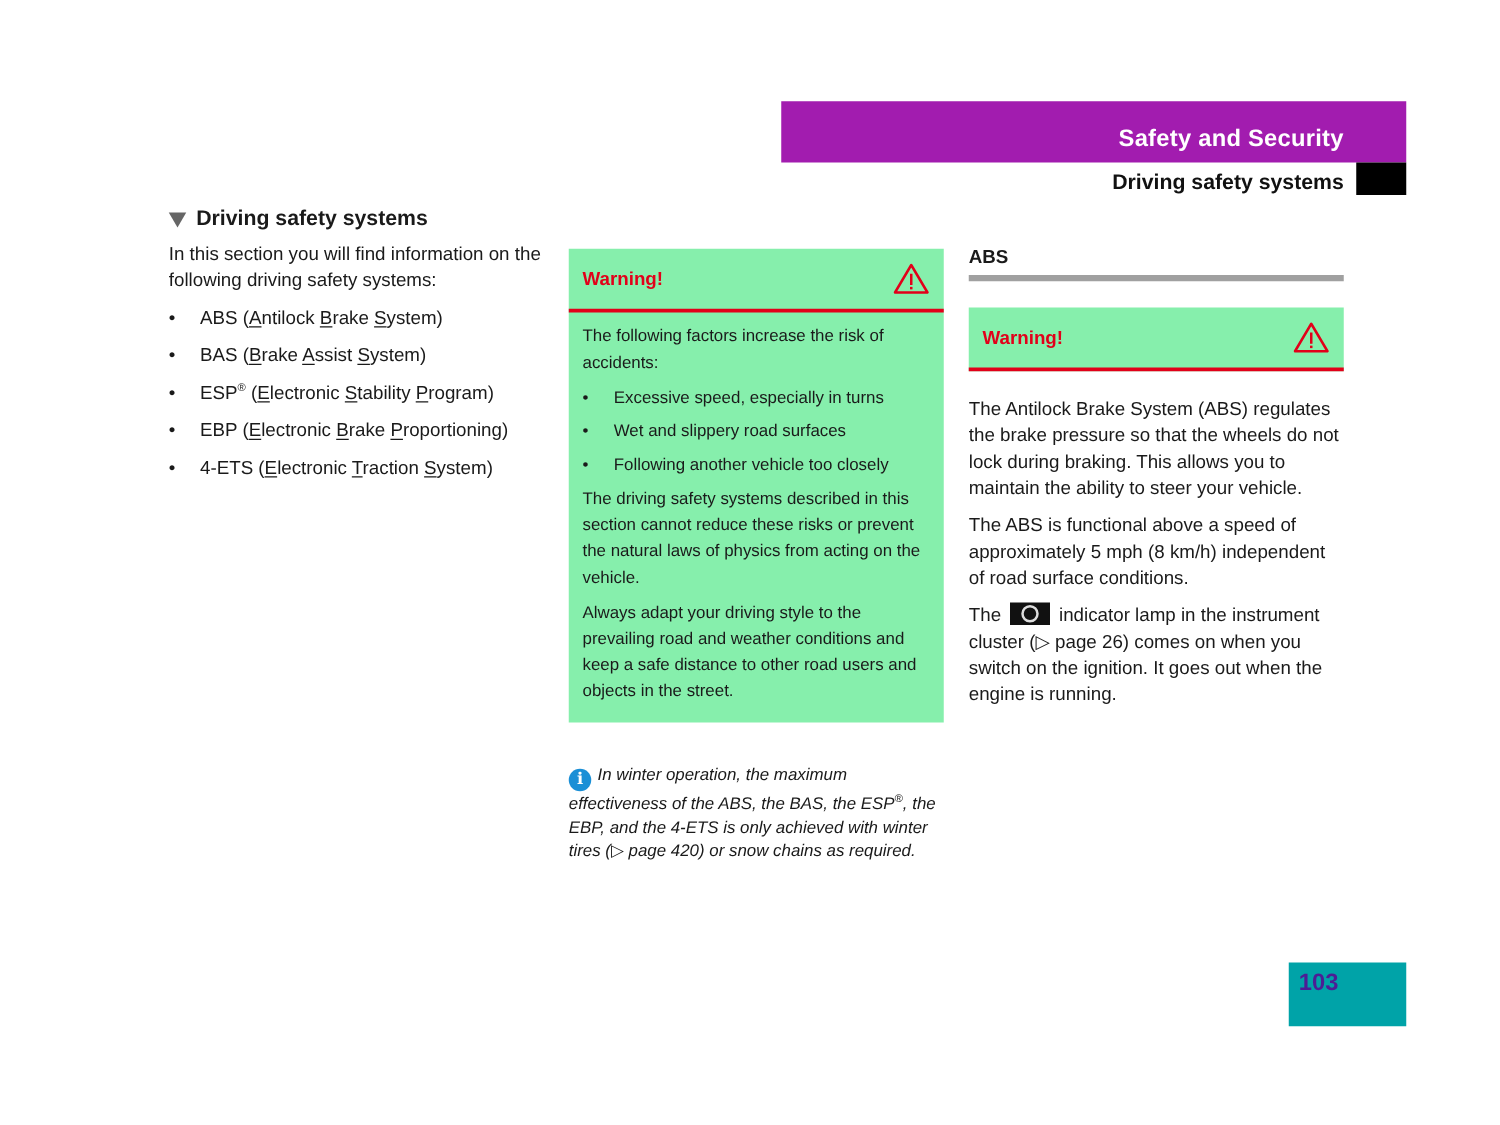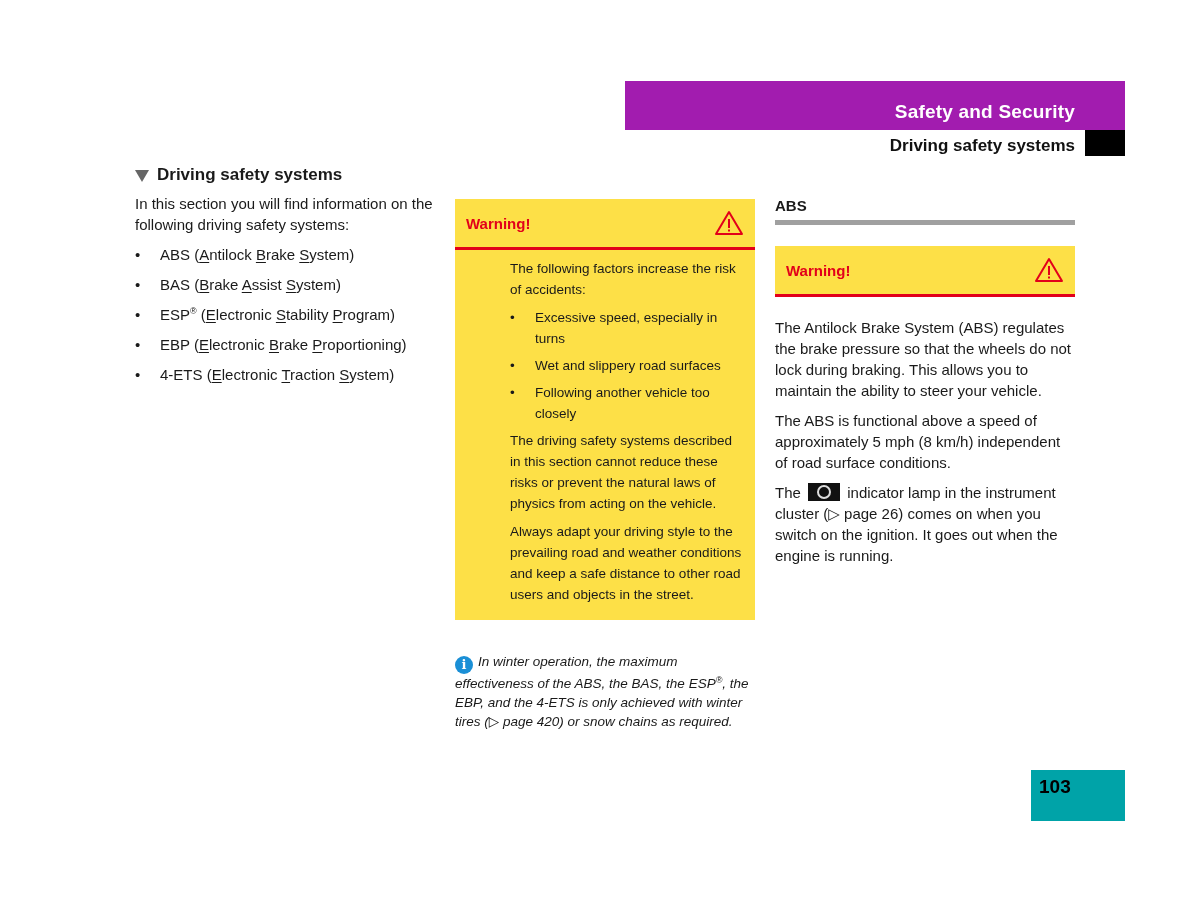--- a/index.html
+++ b/index.html
@@ -31,37 +31,37 @@
 
   .section-heading { font-weight: bold; font-size: 17px; margin: 0 0 8px 0; display: flex; align-items: center; }
   .tri { display: inline-block; width: 0; height: 0; border-left: 7px solid transparent; border-right: 7px solid transparent; border-top: 12px solid #666; margin-right: 8px; margin-top: 2px; }
   p { margin: 0 0 9px 0; }
   ul.bullets { list-style: none; margin: 0; padding: 0; }
   ul.bullets li { position: relative; padding-left: 25px; margin-bottom: 9px; }
   ul.bullets li::before { content: "•"; position: absolute; left: 0; top: 0; }
   u { text-decoration: underline; text-underline-offset: 2px; }
   sup { font-size: 9px; line-height: 0; }
 
-  .warn-box { background: #fde047; font-size: 13.5px; line-height: 21px; }
+  .warn-box { background: #86efac; font-size: 13.5px; line-height: 21px; }
   .warn-head { display: flex; justify-content: space-between; align-items: center; height: 48px; padding: 0 11px; border-bottom: 3px solid #e2001a; }
   .warn-title { color: #e2001a; font-weight: bold; font-size: 15px; }
-  .warn-body { padding: 8px 11px 8px 11px; margin-left: 44px; }
+  .warn-body { padding: 8px 11px 8px 11px; }
   .warn-body p { margin: 0 0 7px 0; }
   .warn-body ul.bullets li { margin-bottom: 6px; }
 
   .info-note { margin-top: 32px; font-style: italic; font-size: 13.5px; line-height: 19px; }
   .info-icon { display: inline-block; width: 18px; height: 18px; border-radius: 50%; background: #1a8fd6; color: #fff; font-style: normal; font-weight: bold; font-size: 13px; line-height: 18px; text-align: center; vertical-align: -3px; margin-right: 5px; font-family: "DejaVu Serif", serif; }
 
   .abs-head { font-weight: bold; font-size: 15px; padding-bottom: 4px; border-bottom: 5px solid #a0a0a0; margin-bottom: 21px; }
   .col3 .warn-box { margin-bottom: 20px; }
   .abs-lamp { display: inline-block; width: 32px; height: 18px; background: #111; vertical-align: -3px; position: relative; margin: 0 3px; }
   .abs-lamp::after { content: ""; position: absolute; left: 9px; top: 2px; width: 10px; height: 10px; border: 2px solid #ddd; border-radius: 50%; }
 
   .page-num-box { position: absolute; left: 1031px; top: 770px; width: 94px; height: 51px; background: #00a3a8; }
-  .page-num { position: absolute; left: 8px; top: 6px; color: #000000; font-weight: bold; font-size: 19px; }
+  .page-num { position: absolute; left: 8px; top: 6px; color: #4c1d95; font-weight: bold; font-size: 19px; }
 </style>
 </head>
 <body>
 
 <div class="header-bar">
   <div class="header-title">Safety and Security</div>
 </div>
 <div class="sub-title">Driving safety systems</div>
 <div class="tab-block"></div>
 

